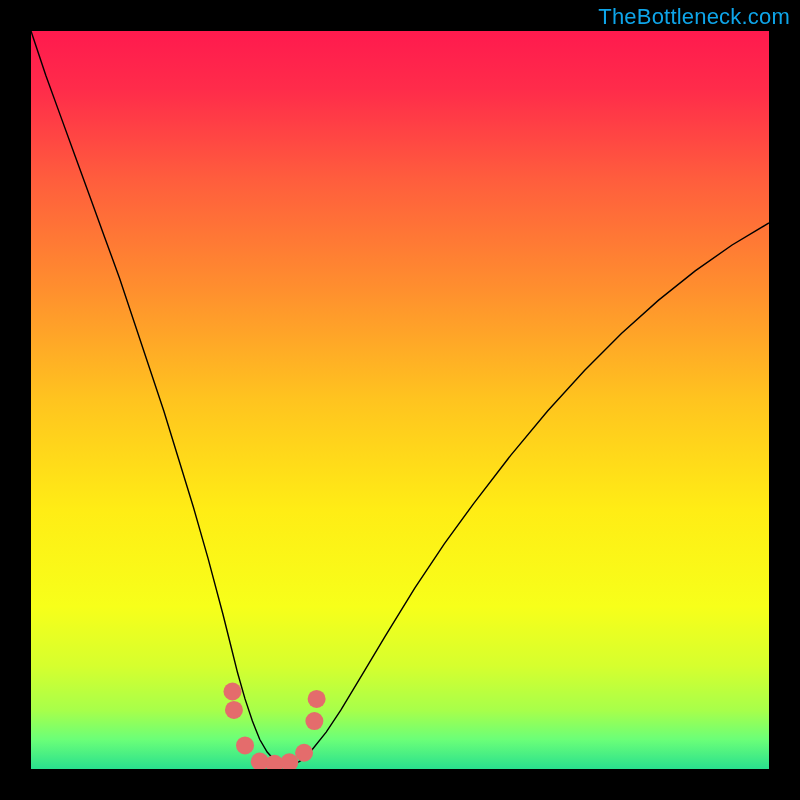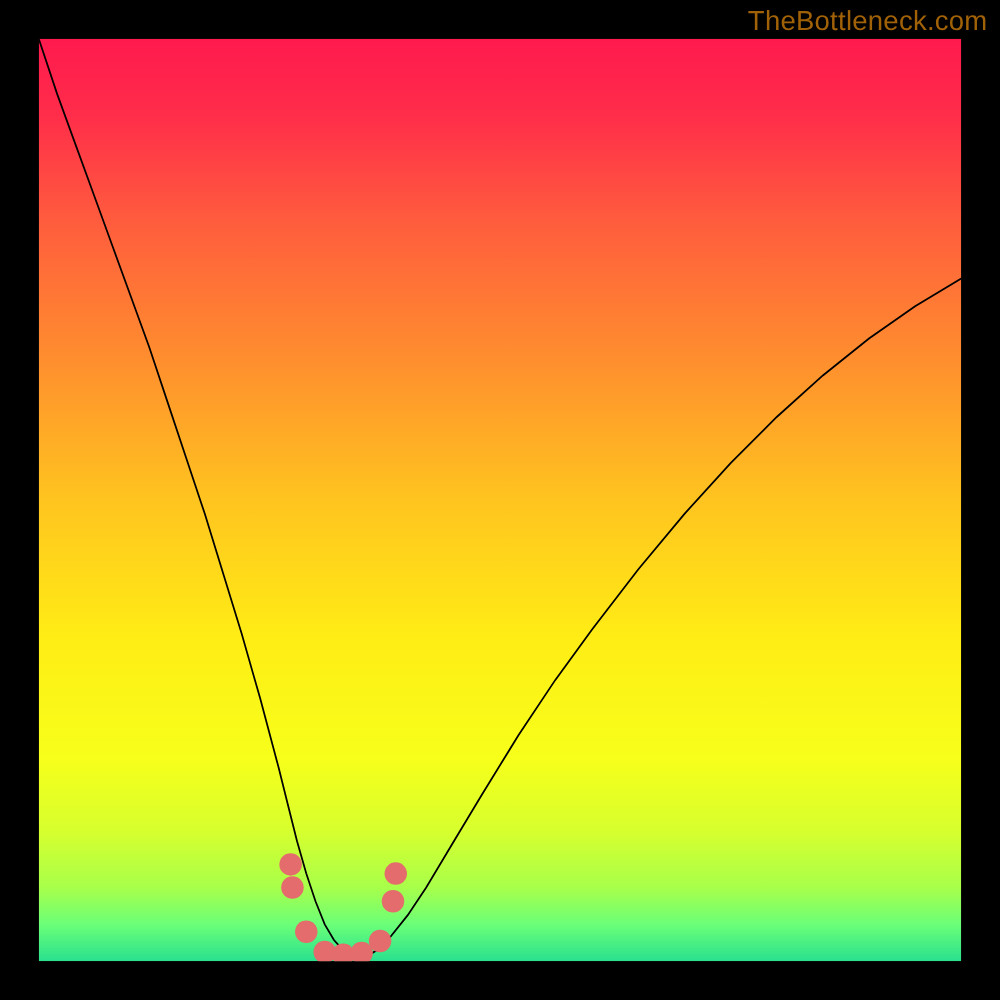--- a/index.html
+++ b/index.html
@@ -16,21 +16,21 @@
     left: 0; top: 0;
     width: 800px; height: 800px;
     background: #000;
   }
   .watermark {
     position: absolute;
     top: 4px;
     right: 10px;
     font-size: 22px;
     font-weight: 400;
-    color: #a16207;
+    color: #0ea5e9;
     letter-spacing: 0.2px;
   }
   .plot {
     position: absolute;
     left: 31px;
     top: 31px;
     width: 738px;
     height: 738px;
   }
   svg { display: block; }

